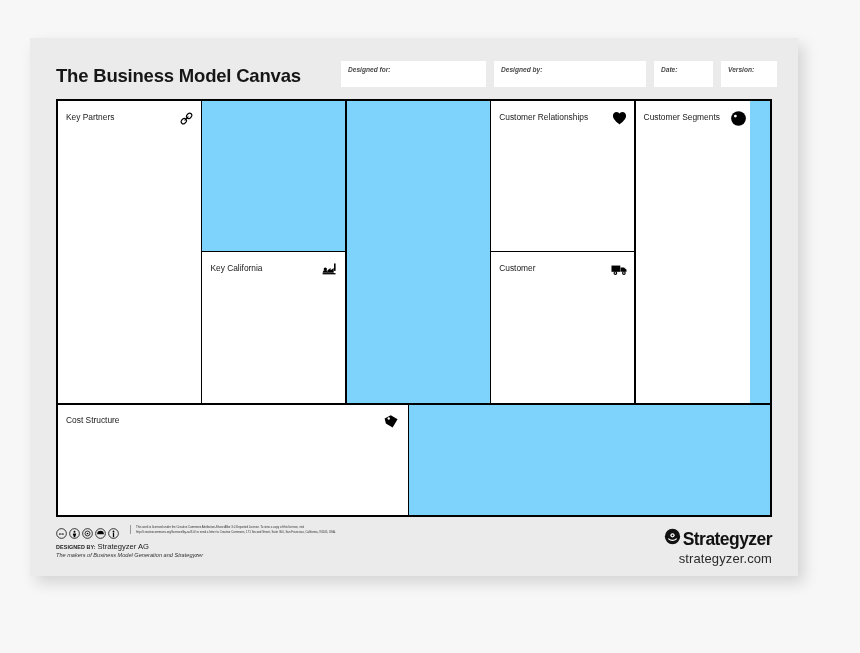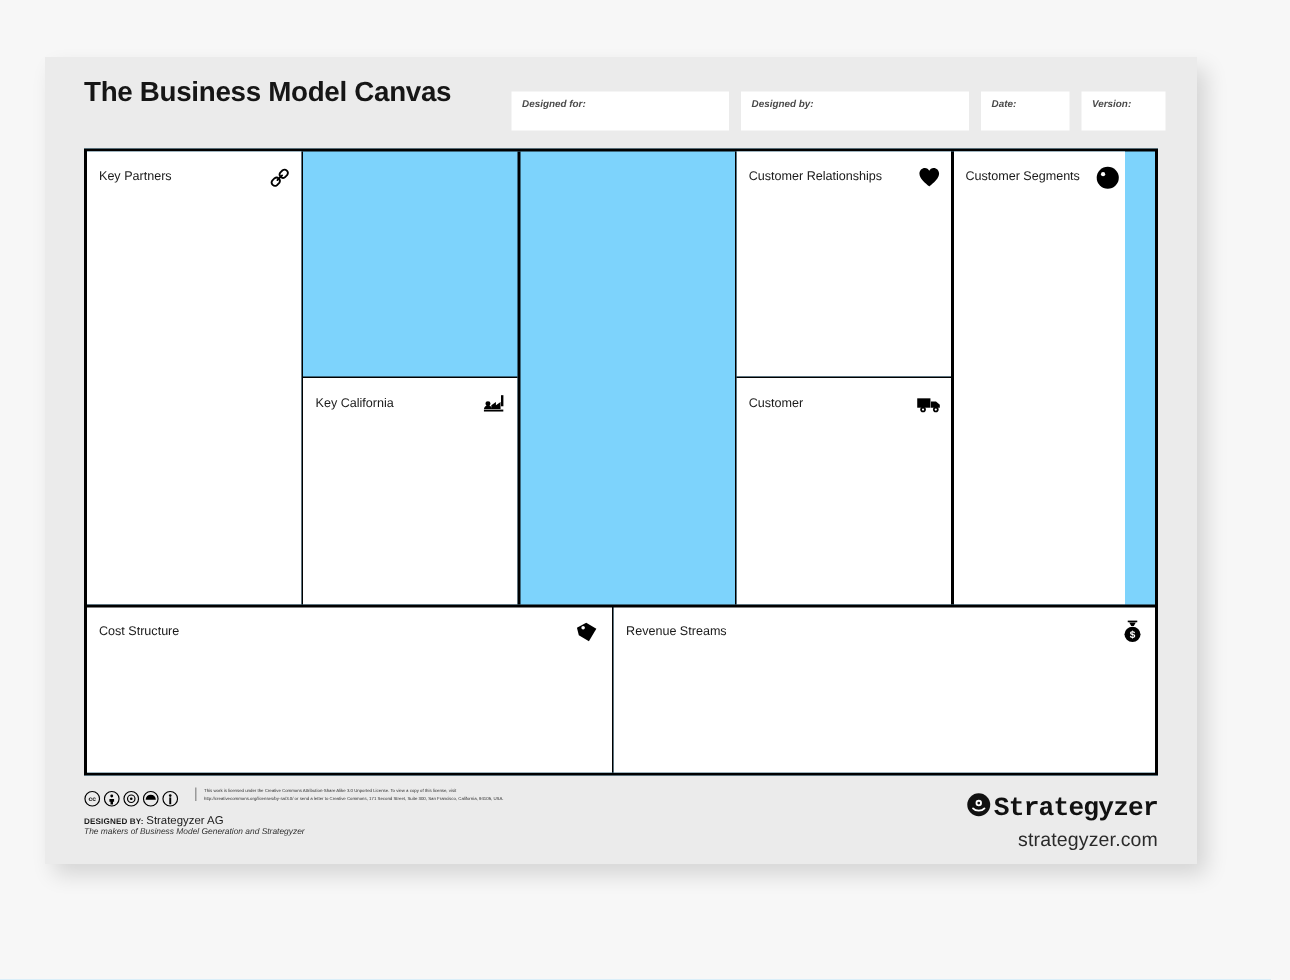--- a/index.html
+++ b/index.html
@@ -29,21 +29,21 @@
   #canvas-header {
     position: absolute;
     left: 0;
     top: 0;
     width: 768px;
     height: 58px;
   }
   #page-title {
     position: absolute;
     left: 26px;
-    top: 12px;
+    top: 27px;
     font-size: 18.5px;
     font-weight: bold;
     color: #161616;
     letter-spacing: -0.2px;
     white-space: nowrap;
   }
   .header-field {
     position: absolute;
     top: 23px;
     background: #ffffff;
@@ -168,21 +168,20 @@
     position: absolute;
     right: 0;
     top: 4px;
     text-align: right;
   }
   #brand-row {
     display: flex;
     align-items: center;
     justify-content: flex-start;
     gap: 2px;
-    font-family: Liberation Mono, monospace;
   }
   #brand-name {
     font-size: 17.5px;
     font-weight: bold;
     letter-spacing: -0.55px;
     color: #111111;
     line-height: 18px;
   }
   #brand-url {
     font-size: 13px;
@@ -285,33 +284,20 @@
       <span class="cell-icon" style="right:7px;">
         <svg width="15" height="15" viewBox="0 0 24 24">
           <g fill="#000">
             <path d="M13.4 1.9 L22.3 10.8 L11.4 21.7 L2.5 12.8 L2.5 4.6 Z" transform="rotate(-14 12 12)"></path>
             <circle cx="7.6" cy="7.2" r="1.9" fill="#fff"></circle>
           </g>
         </svg>
       </span>
     </div>
 
-    <div class="cell" style="left:351.4px; top:303.4px; width:360.6px; height:110.6px;">
-      <span class="cell-title">Revenue Streams</span>
-      <span class="cell-icon" style="right:5px;">
-        <svg width="14" height="16" viewBox="0 0 22 24">
-          <g fill="#000">
-            <rect x="6" y="0.6" width="10" height="1.7"></rect>
-            <path d="M7.6 2.6 L14.4 2.6 L12.4 6.2 L9.6 6.2 Z"></path>
-            <ellipse cx="11" cy="15" rx="8.4" ry="8.0"></ellipse>
-            <text x="11" y="18.6" font-family="Liberation Sans, sans-serif" font-size="10.5" font-weight="bold" fill="#fff" text-anchor="middle">$</text>
-          </g>
-        </svg>
-      </span>
-    </div>
 
     <div class="vline" style="left:143px;  top:0;     height:302px;"></div>
     <div class="vline" style="left:287.4px; top:0;     height:302px;"></div>
     <div class="vline" style="left:431.8px; top:0;     height:302px;"></div>
     <div class="vline" style="left:576.2px; top:0;     height:302px;"></div>
     <div class="vline" style="left:350px; top:303px; height:111px;"></div>
 
     <div class="hline" style="left:144.4px; top:150px; width:143px;"></div>
     <div class="hline" style="left:433.2px; top:150px; width:143px;"></div>
     <div class="hline" style="left:0; top:302px; width:712px; height:2px;"></div>

